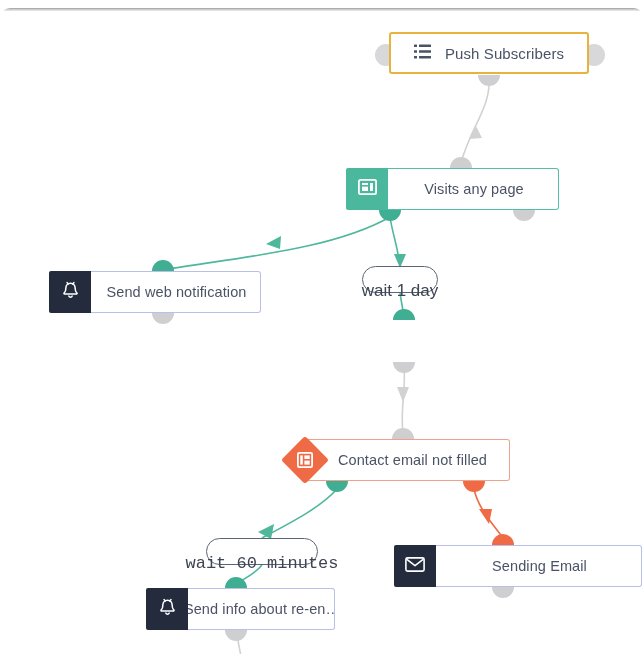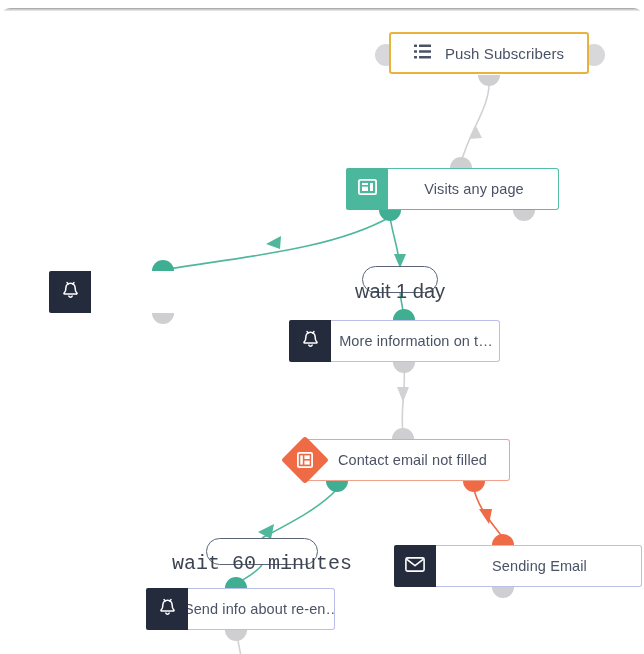--- a/index.html
+++ b/index.html
@@ -123,21 +123,21 @@
     height: 27px;
     border: 1px solid #5b6475;
     border-radius: 14px;
     background: #ffffff;
     display: flex;
     align-items: center;
     justify-content: center;
     padding: 0 12px;
   }
   .pill .label {
-    font-size: 20px;
+    font-size: 17px;
     color: #3d4452;
     white-space: nowrap;
     margin-top: 23px;
   }
   
   .port {
     position: absolute;
     width: 22px; height: 11px;
     overflow: hidden;
   }
@@ -244,46 +244,35 @@
   <div class="node action" style="left:49px; top:263px; width:212px;">
     <div class="iconbox">
       <span class="gl">
         <svg width="19" height="19" viewBox="0 0 19 19" xmlns="http://www.w3.org/2000/svg">
           <path d="M9.5 2.2c-2.7 0-4.6 2-4.6 4.6 0 3.4-1 4.6-1.8 5.3-.3.3-.1.8.3.8h12.2c.4 0 .6-.5.3-.8-.8-.7-1.8-1.9-1.8-5.3 0-2.6-1.9-4.6-4.6-4.6z" fill="none" stroke="#ffffff" stroke-width="1.5" stroke-linejoin="round"></path>
           <path d="M7.8 15.1a1.8 1.8 0 0 0 3.4 0" fill="none" stroke="#ffffff" stroke-width="1.5" stroke-linecap="round"></path>
           <path d="M6 1.4 L7.4 2.9 M13 1.4 L11.6 2.9" stroke="#ffffff" stroke-width="1.4" stroke-linecap="round"></path>
         </svg>
       </span>
     </div>
+    <div class="body">
+      <span class="label">Send web notification</span>
+    </div>
   </div>
   <div class="port gray bottom" style="left:152px; top:305px;">
       <i></i>
     </div>
 
   <div class="pill" style="left:362px; top:258px; width:76px;">
     <span class="label">wait 1 day</span>
   </div>
 
   <div class="port teal" style="left:393px; top:301px;">
       <i></i>
     </div>
-  <div class="node action" style="left:289px; top:312px; width:211px;">
-    <div class="iconbox">
-      <span class="gl">
-        <svg width="19" height="19" viewBox="0 0 19 19" xmlns="http://www.w3.org/2000/svg">
-          <path d="M9.5 2.2c-2.7 0-4.6 2-4.6 4.6 0 3.4-1 4.6-1.8 5.3-.3.3-.1.8.3.8h12.2c.4 0 .6-.5.3-.8-.8-.7-1.8-1.9-1.8-5.3 0-2.6-1.9-4.6-4.6-4.6z" fill="none" stroke="#ffffff" stroke-width="1.5" stroke-linejoin="round"></path>
-          <path d="M7.8 15.1a1.8 1.8 0 0 0 3.4 0" fill="none" stroke="#ffffff" stroke-width="1.5" stroke-linecap="round"></path>
-          <path d="M6 1.4 L7.4 2.9 M13 1.4 L11.6 2.9" stroke="#ffffff" stroke-width="1.4" stroke-linecap="round"></path>
-        </svg>
-      </span>
-    </div>
-    <div class="body">
-      <span class="label">More information on t…</span>
-    </div>
-  </div>
   <div class="port gray bottom" style="left:393px; top:354px;">
       <i></i>
     </div>
 
   <div class="port gray" style="left:392px; top:420px;">
       <i></i>
     </div>
   <div class="node condition" style="left:288px; top:431px; width:222px;">
     <div class="diamond">
       <span class="gl">

